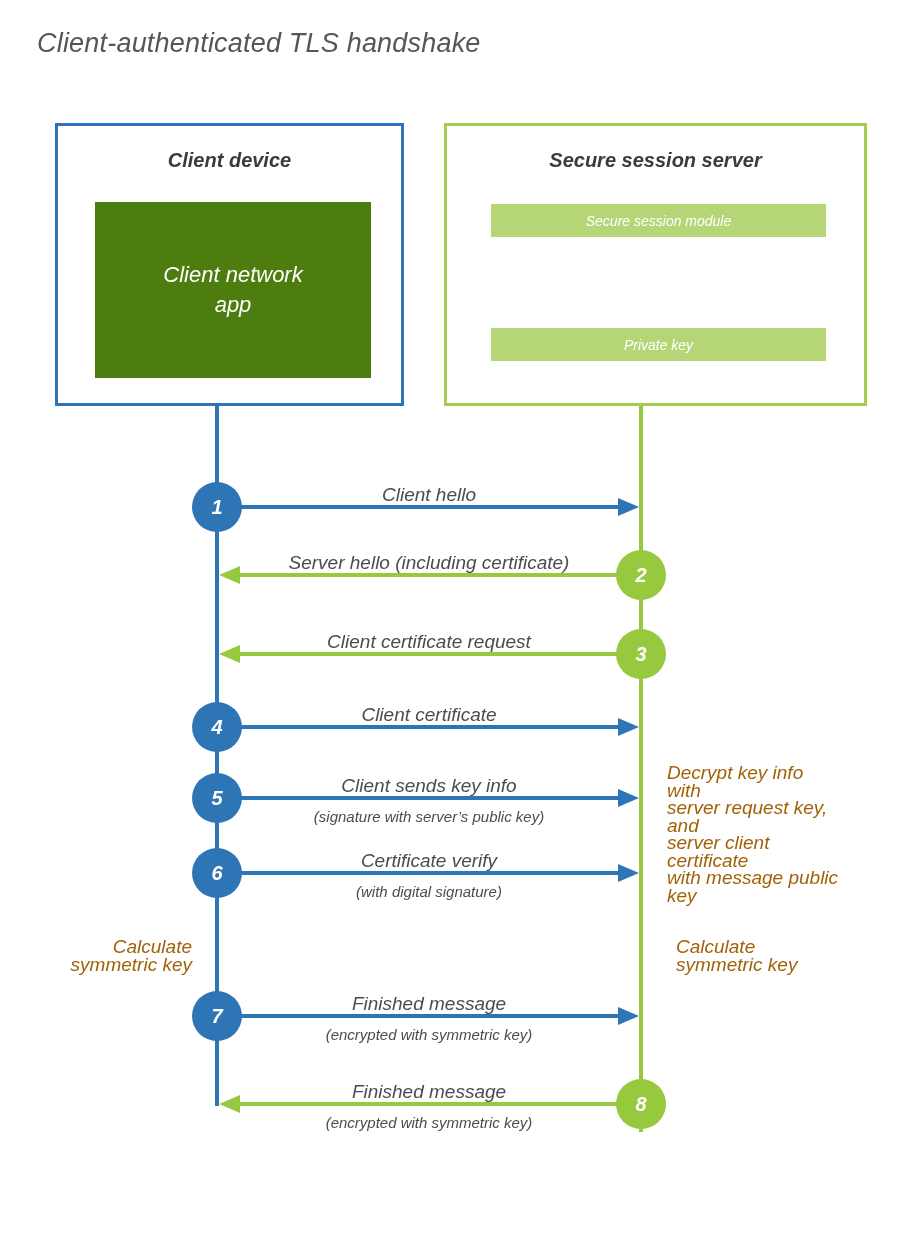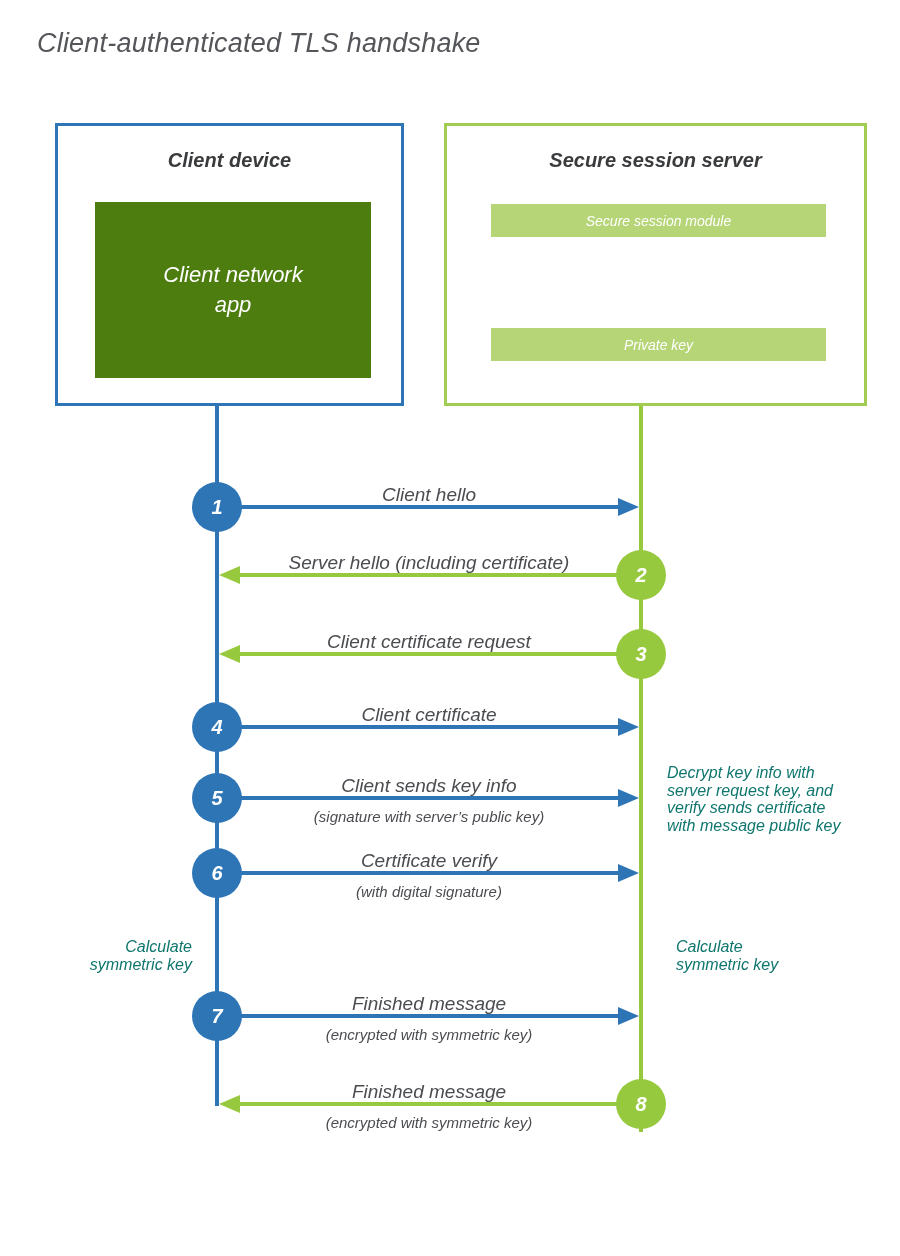--- a/index.html
+++ b/index.html
@@ -52,21 +52,21 @@
   .from-server .head{left:219px;border-right:21px solid #97c93e;}
   .msg-label{
     position:absolute;left:240px;width:378px;text-align:center;
     top:calc(var(--y) - 31px);font-size:19px;color:#4a4c50;line-height:22px;margin-top:8px;
   }
   .msg-sublabel{
     position:absolute;left:240px;width:378px;text-align:center;
     top:calc(var(--y) + 10px);font-size:15px;color:#4a4c50;line-height:18px;
   }
   
-  .side-note{position:absolute;font-size:16px;color:#0f766e;line-height:17.5px;}
+  .side-note{position:absolute;font-size:19px;color:#a16207;line-height:17.5px;}
   .note-decrypt{left:667px;top:764px;width:175px;text-align:left;}
   .note-calc-left{left:42px;top:938px;width:150px;text-align:right;}
   .note-calc-right{left:676px;top:938px;width:150px;text-align:left;}
 </style>
 </head>
 <body>
 
 <div id="canvas">
 
   <div class="page-title">Client-authenticated TLS handshake</div>
@@ -143,21 +143,21 @@
     <div class="shaft"></div>
     <div class="head"></div>
     <div class="node">8</div>
     <div class="msg-label">Finished message</div>
     <div class="msg-sublabel">(encrypted with symmetric key)</div>
   </div>
 
   <div class="side-note note-decrypt">
     <div>Decrypt key info with</div>
     <div>server request key, and</div>
-    <div>verify sends certificate</div>
+    <div>server client certificate</div>
     <div>with message public key</div>
   </div>
 
   <div class="side-note note-calc-left">
     <div>Calculate</div>
     <div>symmetric key</div>
   </div>
 
   <div class="side-note note-calc-right">
     <div>Calculate</div>

